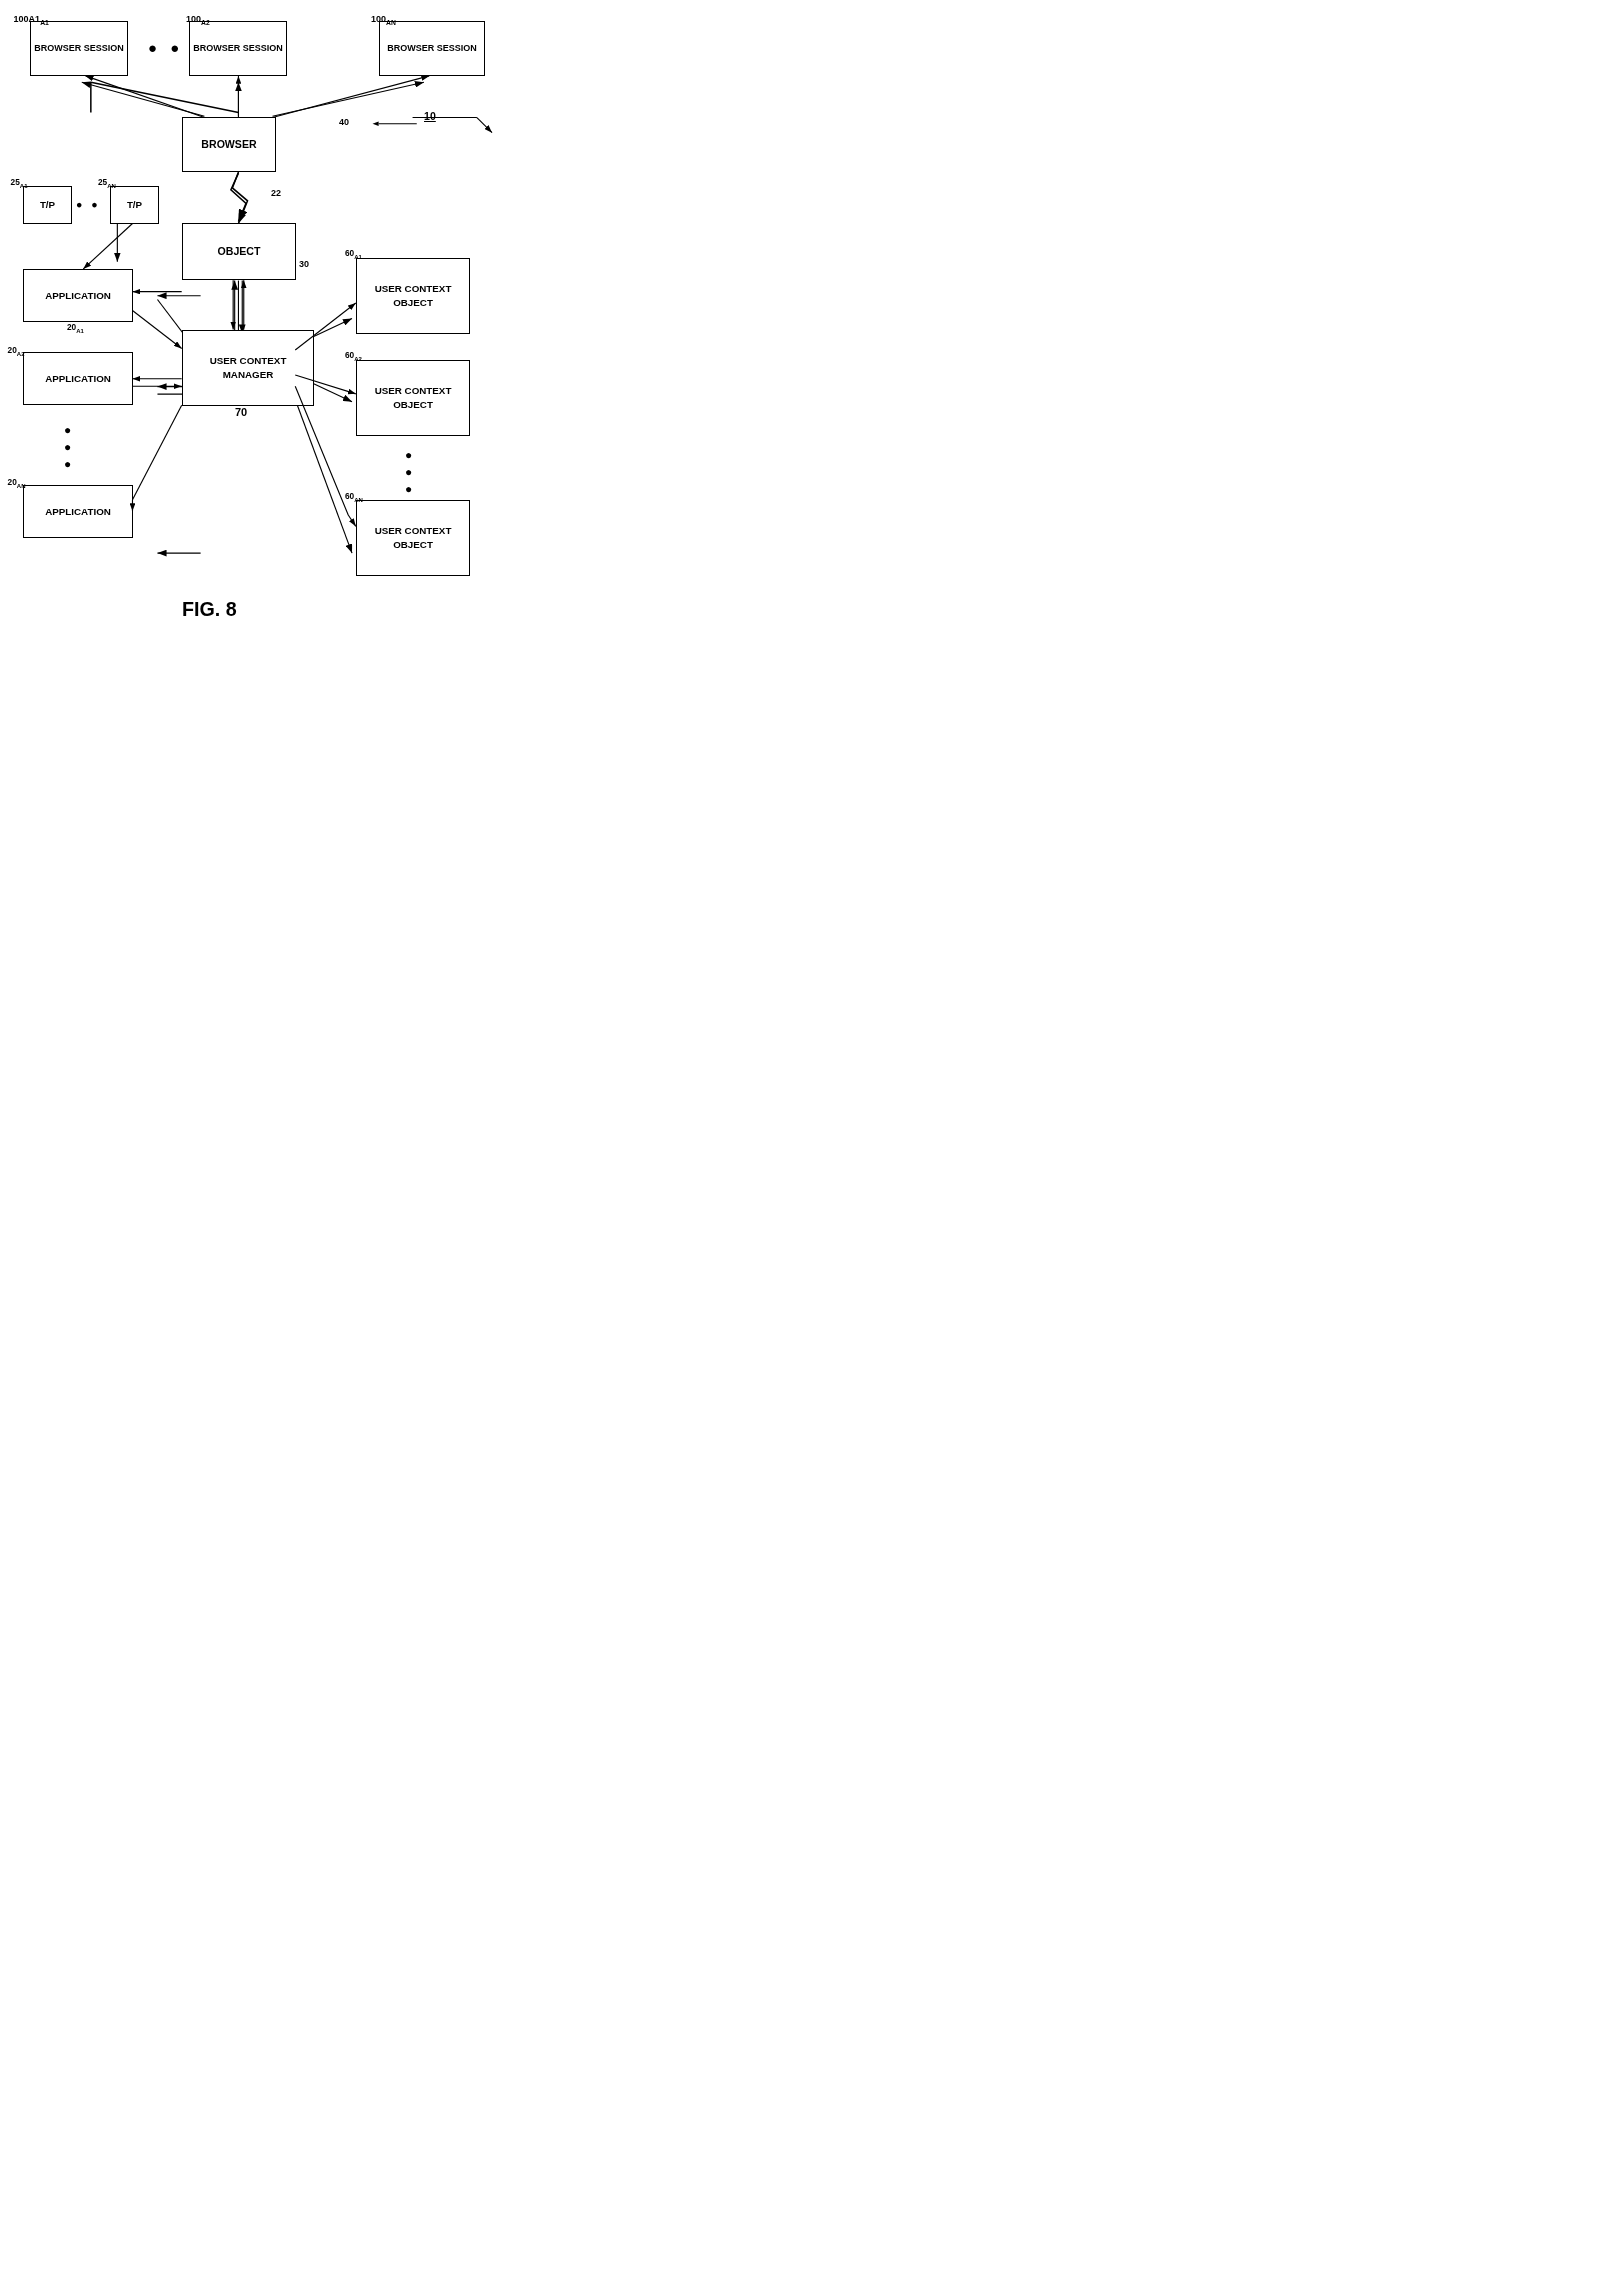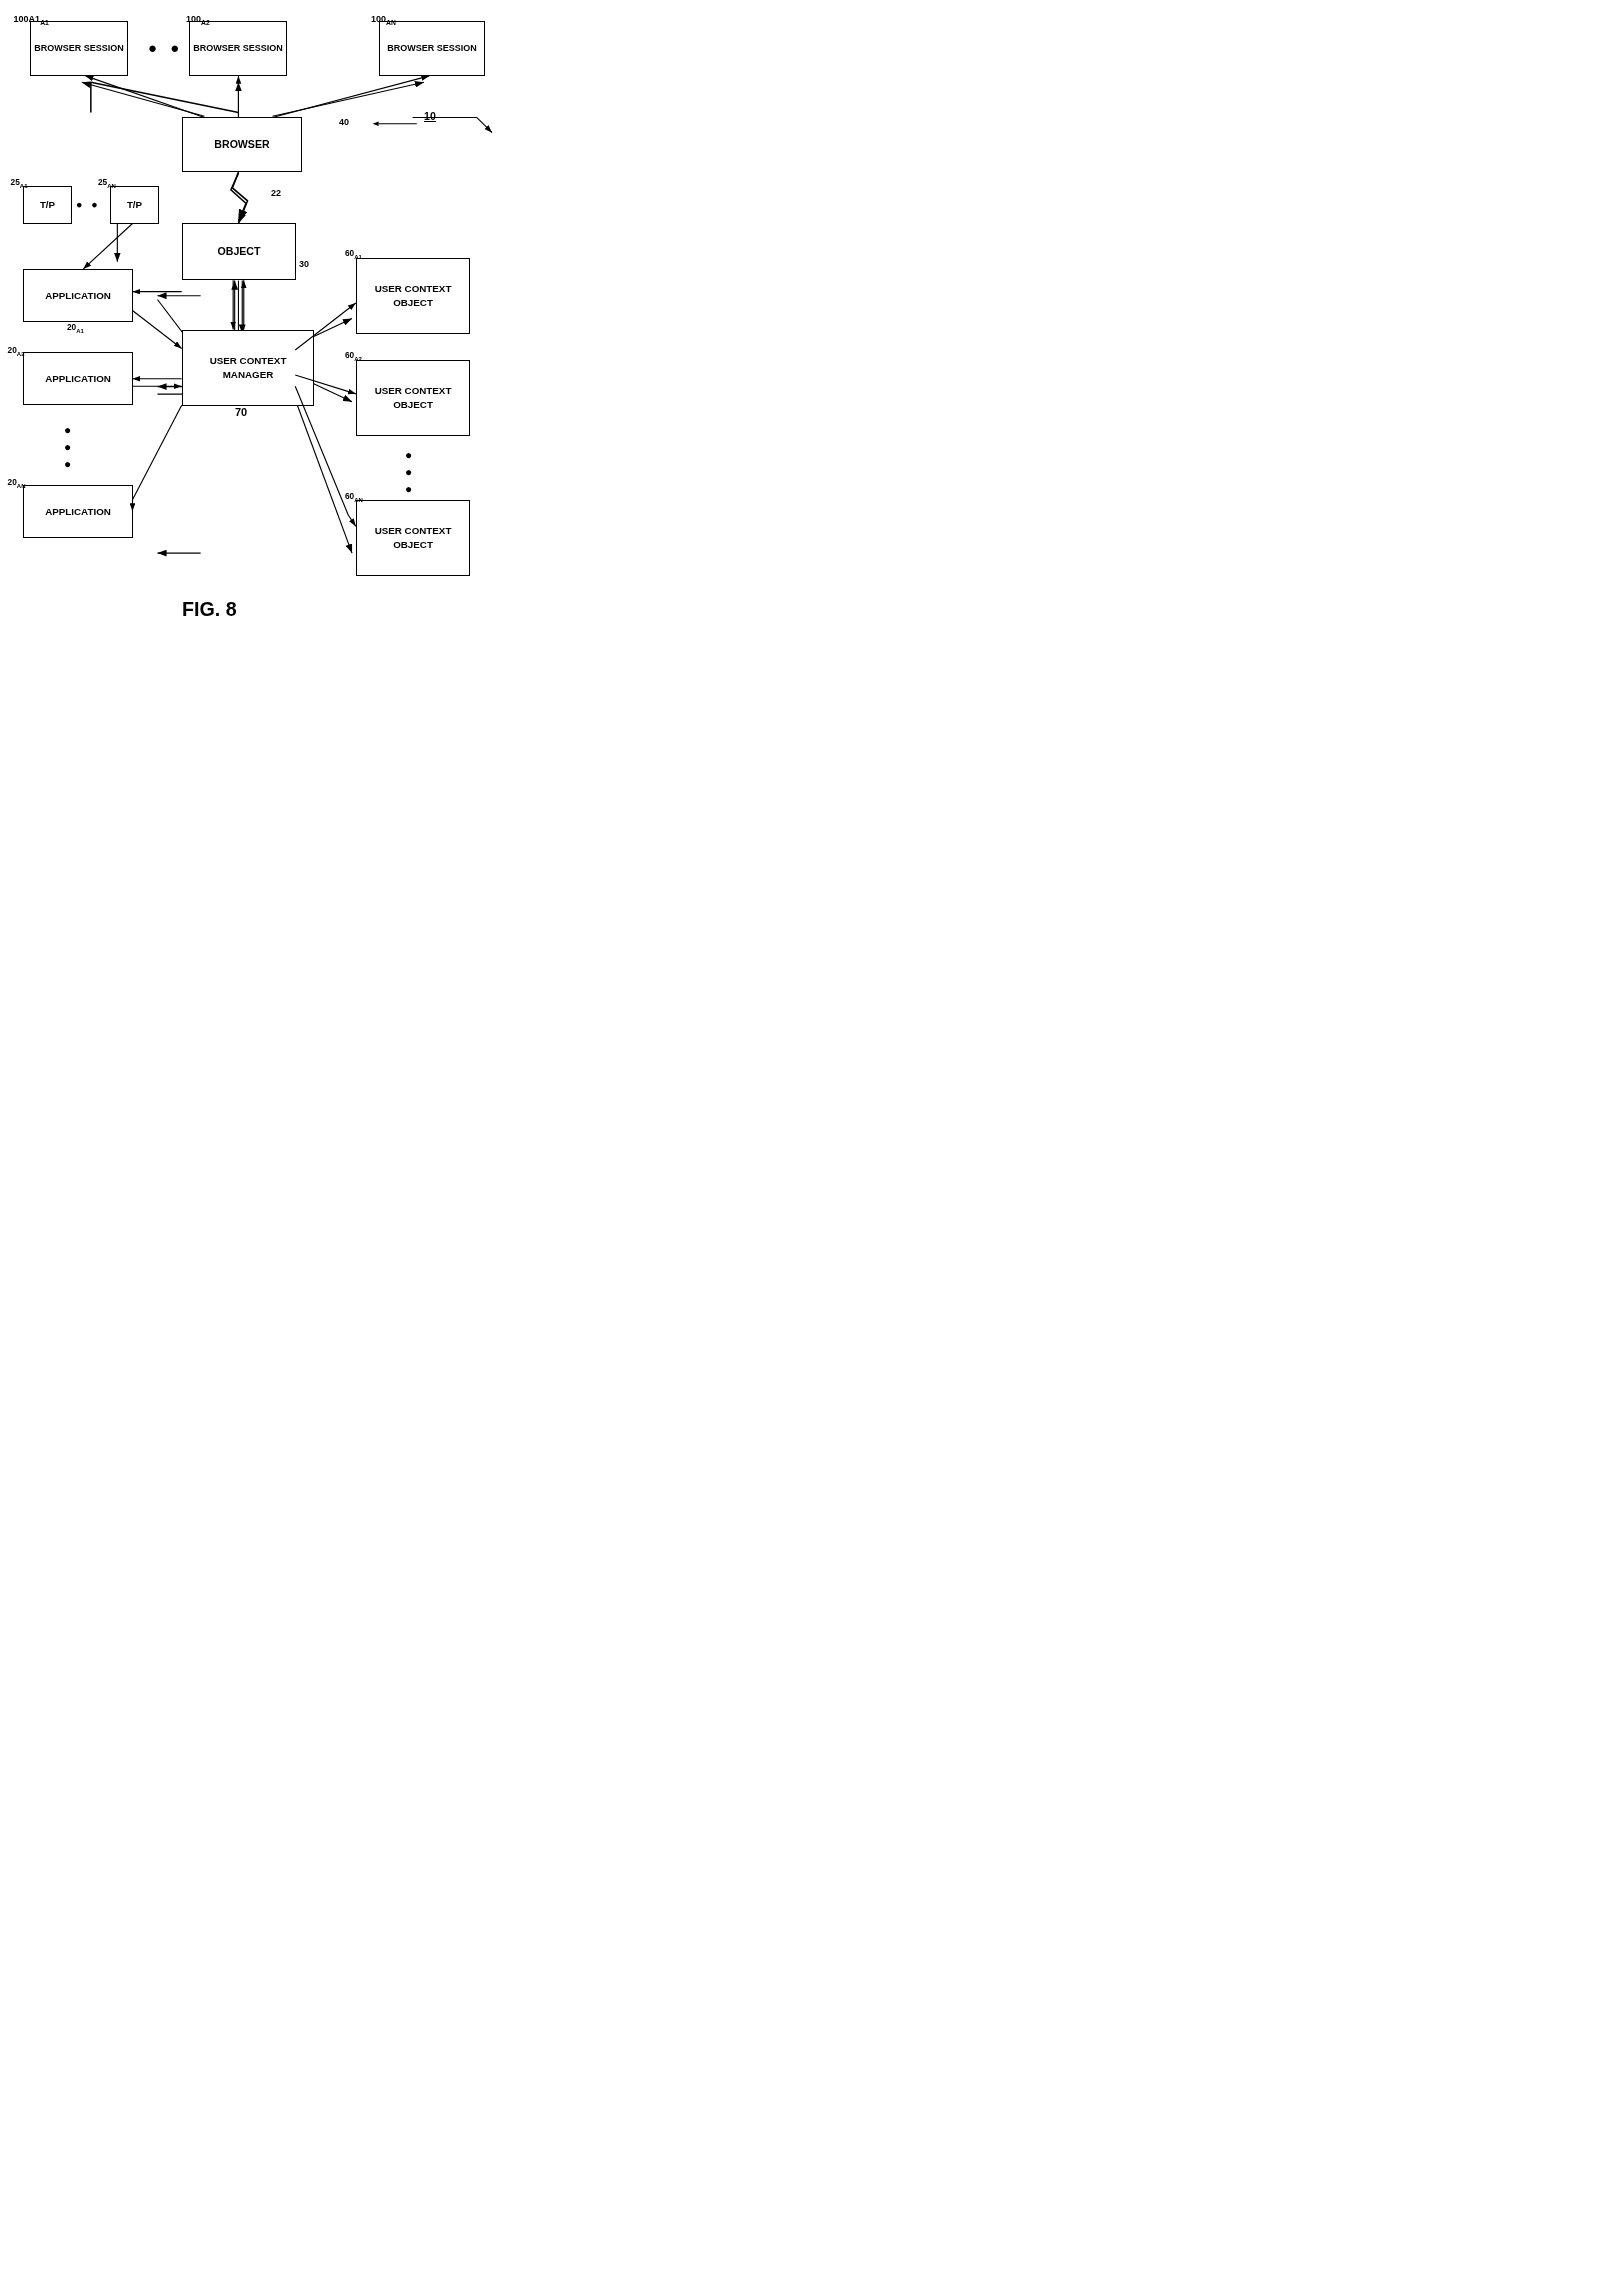--- a/index.html
+++ b/index.html
@@ -122,21 +122,21 @@
   <div class="dots" style="left:148px; top:39px; font-size:15px; letter-spacing:4.5px;">● ●</div>
 
   <div class="box" style="left:379px; top:21px; width:106px; height:55px; font-size:9px;">
     <span>BROWSER
 SESSION</span>
   </div>
   <div class="label" style="left:371px; top:13.6px;">
     <span>100</span><sub style="font-size:6.8px;">AN</sub>
   </div>
 
-  <div class="box" style="left:182px; top:117px; width:120px; height:55px; font-size:10.6px;">
+  <div class="box" style="left:182px; top:117px; width:94px; height:55px; font-size:10.6px;">
     <span>BROWSER</span>
   </div>
   <div class="label" style="left:299px; top:117px;margin-left:40px;">
     <span>40</span>
   </div>
 
   <div class="label" style="left:424px; top:110px; font-size:10.6px;text-decoration:underline;">
     <span>10</span>
   </div>
 

